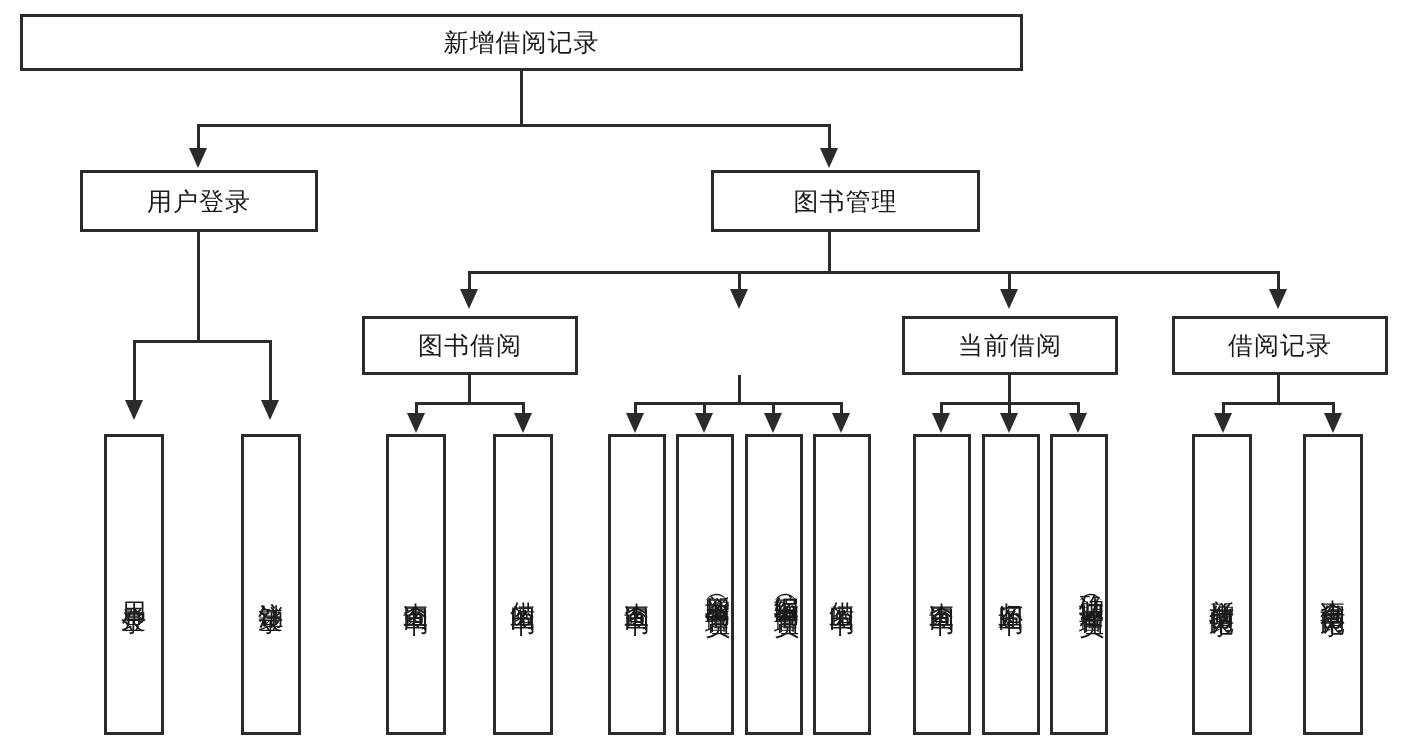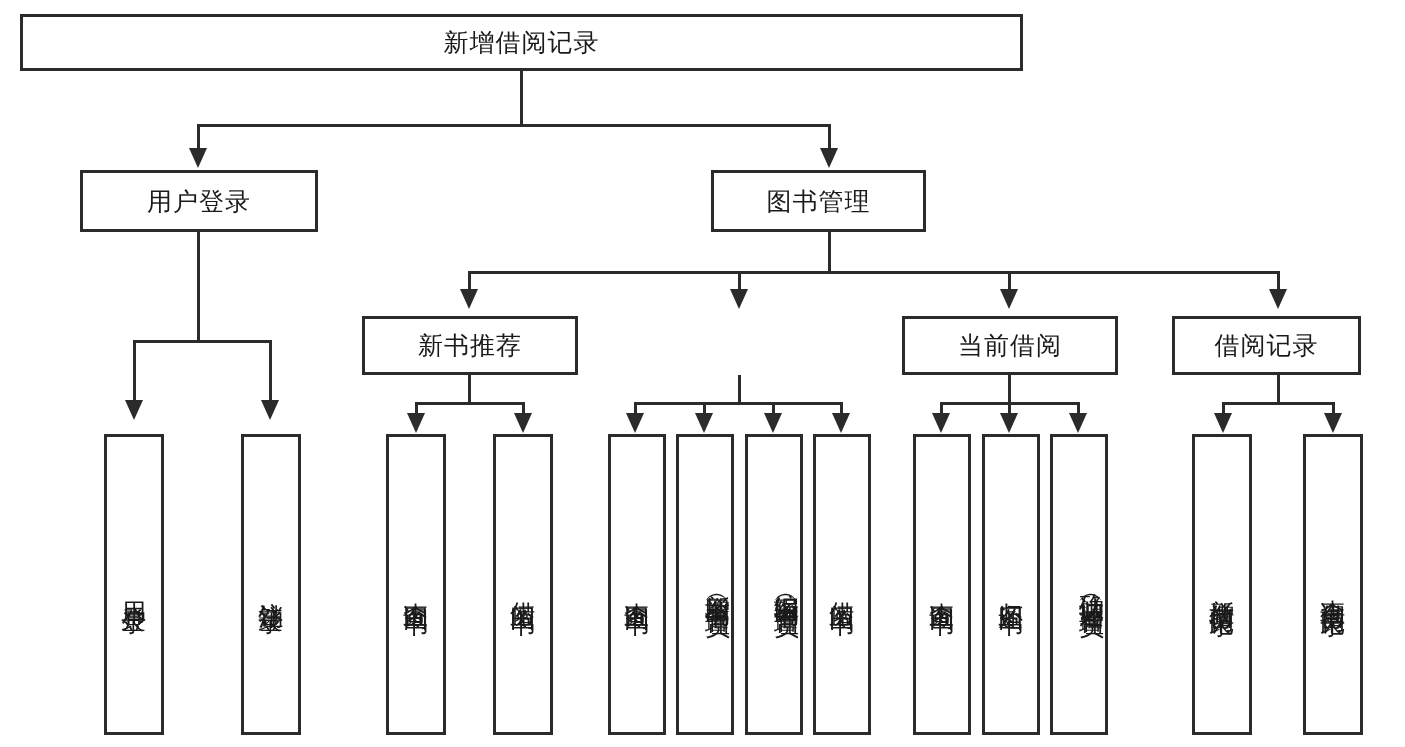--- a/index.html
+++ b/index.html
@@ -86,21 +86,21 @@
   <div class="edge h" style="left:197px; top:124px; width:634px; height:3px;"></div>
 
   <div class="edge v" style="left:197px; top:124px; width:3px; height:26px;"></div>
   <div class="arrow" style="left:189px; top:148px;"></div>
   <div class="edge v" style="left:828px; top:124px; width:3px; height:26px;"></div>
   <div class="arrow" style="left:820px; top:148px;"></div>
 
   <div class="node horiz" style="left:80px; top:170px; width:238px; height:62px;">
     <span>用户登录</span>
   </div>
-  <div class="node horiz" style="left:711px; top:170px; width:215px; height:62px;">
+  <div class="node horiz" style="left:711px; top:170px; width:269px; height:62px;">
     <span>图书管理</span>
   </div>
 
   <div class="edge v" style="left:197px; top:232px; width:3px; height:110px;"></div>
   <div class="edge h" style="left:133px; top:340px; width:139px; height:3px;"></div>
   <div class="edge v" style="left:133px; top:340px; width:3px; height:62px;"></div>
   <div class="arrow" style="left:125px; top:400px;"></div>
   <div class="edge v" style="left:269px; top:340px; width:3px; height:62px;"></div>
   <div class="arrow" style="left:261px; top:400px;"></div>
 
@@ -109,26 +109,26 @@
   <div class="edge v" style="left:468px; top:271px; width:3px; height:20px;"></div>
   <div class="arrow" style="left:460px; top:289px;"></div>
   <div class="edge v" style="left:738px; top:271px; width:3px; height:20px;"></div>
   <div class="arrow" style="left:730px; top:289px;"></div>
   <div class="edge v" style="left:1008px; top:271px; width:3px; height:20px;"></div>
   <div class="arrow" style="left:1000px; top:289px;"></div>
   <div class="edge v" style="left:1277px; top:271px; width:3px; height:20px;"></div>
   <div class="arrow" style="left:1269px; top:289px;"></div>
 
   <div class="node horiz" style="left:362px; top:316px; width:216px; height:59px;">
-    <span>新书推荐</span>
+    <span>图书借阅</span>
   </div>
   <div class="node horiz" style="left:902px; top:316px; width:216px; height:59px;align-items:center;">
     <span>当前借阅</span>
   </div>
-  <div class="node horiz" style="left:1172px; top:316px; width:189px; height:59px;">
+  <div class="node horiz" style="left:1172px; top:316px; width:216px; height:59px;">
     <span>借阅记录</span>
   </div>
 
   <div class="edge v" style="left:468px; top:375px; width:3px; height:29px;"></div>
   <div class="edge h" style="left:415px; top:402px; width:110px; height:3px;"></div>
   <div class="edge v" style="left:415px; top:402px; width:3px; height:14px;"></div>
   <div class="arrow" style="left:407px; top:413px;"></div>
   <div class="edge v" style="left:522px; top:402px; width:3px; height:14px;"></div>
   <div class="arrow" style="left:514px; top:413px;"></div>
 

